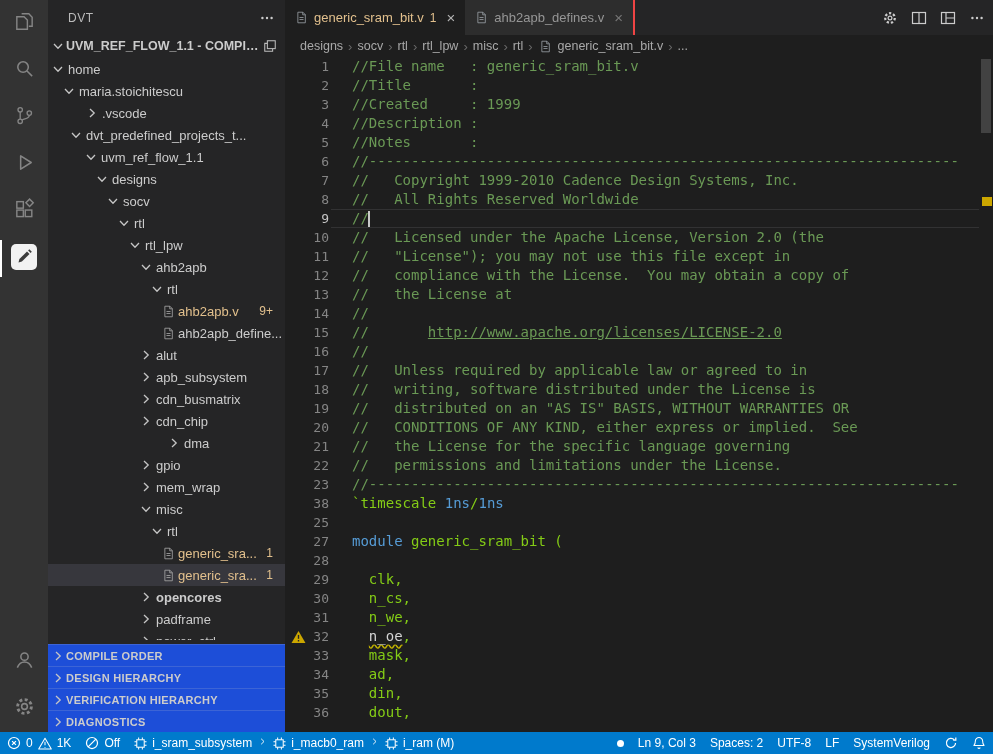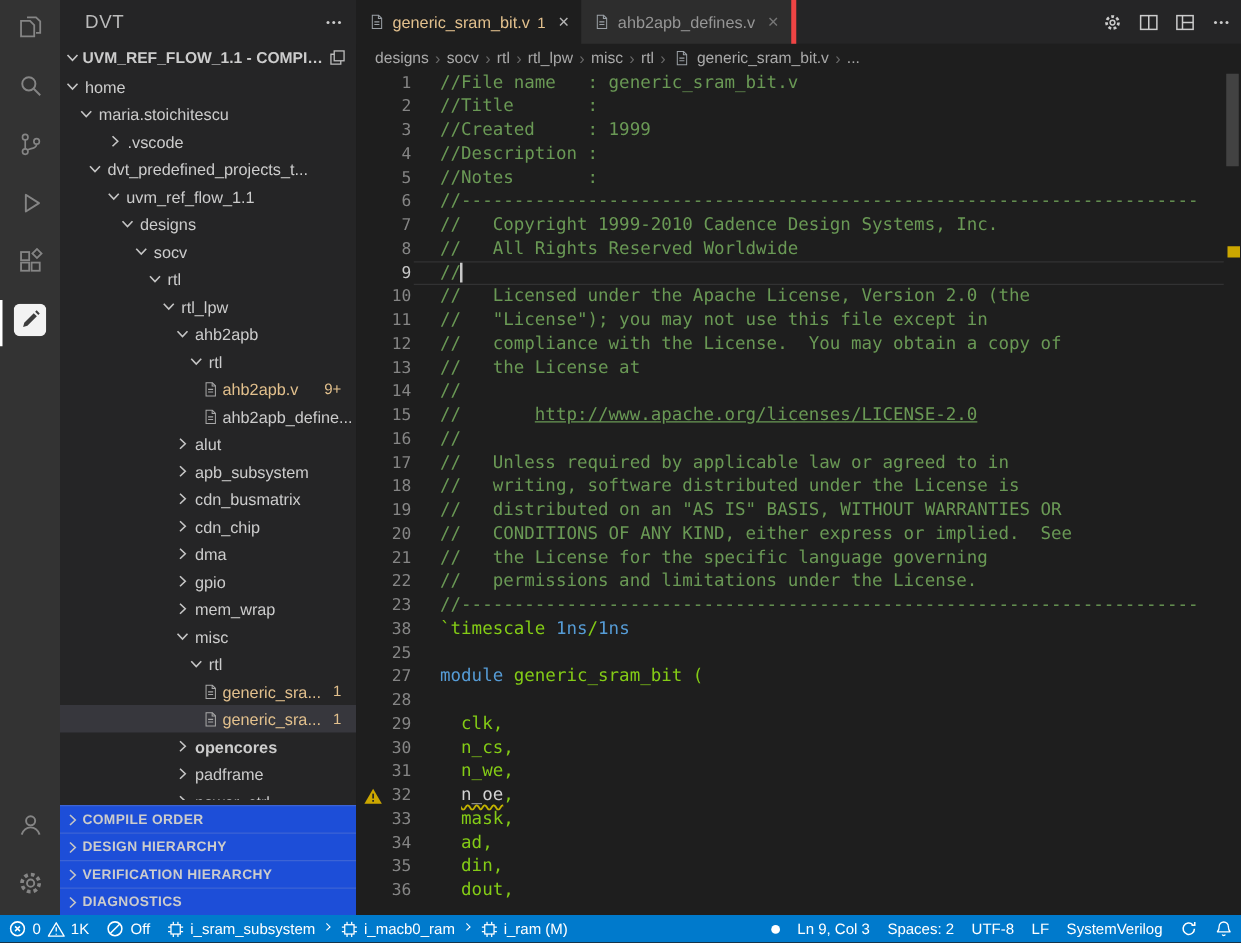--- a/index.html
+++ b/index.html
@@ -14,21 +14,21 @@
   .ab-bottom{margin-top:auto;}
   .ab-item{width:48px;height:47px;display:flex;align-items:center;justify-content:center;
     color:#858585;position:relative;cursor:pointer;}
   .ab-item.active{color:#ffffff;}
   .ab-item.active::before{content:"";position:absolute;left:0;top:5px;bottom:5px;width:2px;background:#ffffff;}
 
   
   .sidebar{position:absolute;left:48px;top:0;width:237px;height:732px;background:#252526;
     color:#cccccc;overflow:hidden;font-size:13px;}
   .sidebar-header{height:35px;display:flex;align-items:center;padding:0 10px 0 20px;
-    font-size:15px;letter-spacing:.5px;color:#bbbbbb;justify-content:center;}
+    font-size:12px;letter-spacing:.5px;color:#bbbbbb;justify-content:center;}
   .sidebar-header .more{margin-left:auto;color:#cccccc;cursor:pointer;display:flex;}
   .project-row{height:22px;display:flex;align-items:center;font-weight:bold;font-size:12.5px;
     padding:0 8px 0 2px;cursor:pointer;white-space:nowrap;overflow:hidden;}
   .project-row .plabel{overflow:hidden;text-overflow:ellipsis;}
   .project-row .picon{margin-left:auto;color:#bdbdbd;display:flex;flex:none;}
   .twisty{width:16px;height:16px;flex:none;display:flex;align-items:center;justify-content:center;color:#c5c5c5;}
   .twisty.expanded{transform:rotate(90deg);}
   .tree{position:absolute;top:58px;left:0;right:0;bottom:92px;overflow:hidden;}
   .tree-row{height:22px;display:flex;align-items:center;cursor:pointer;white-space:nowrap;overflow:hidden;}
   .tree-row.selected{background:#37373d;}
@@ -39,21 +39,21 @@
   .sections{position:absolute;left:0;right:0;bottom:0;background:#1d4ed8;}
   .section{height:22px;display:flex;align-items:center;border-top:1px solid rgba(204,204,204,.18);
     font-size:11px;font-weight:bold;letter-spacing:.3px;color:#cccccc;padding-left:2px;cursor:pointer;}
 
   
   .editor{position:absolute;left:285px;top:0;right:0;height:732px;background:#1e1e1e;}
   .tabbar{height:35px;background:#252526;display:flex;position:relative;}
   .tabs{display:flex;}
   .tab{height:35px;display:flex;align-items:center;padding:0 10px;font-size:13px;gap:6px;cursor:pointer;}
   .tab.active{background:#1e1e1e;}
-  .tab.inactive{background:#2d2d2d;border-right:4px solid #ef4444;}
+  .tab.inactive{background:#2d2d2d;border-right:2px solid #ef4444;}
   .tab .tlabel{color:#969696;}
   .tab .tlabel.modified{color:#e2c08d;}
   .tab .tbadge{color:#e2c08d;font-size:12px;}
   .tab .tclose{color:#b5b5b5;font-size:15px;line-height:1;margin-left:4px;}
   .tab.inactive .tclose{color:#777777;}
   .tab .ticon{color:#9aa0a6;display:flex;}
   .editor-actions{position:absolute;right:8px;top:0;height:35px;display:flex;align-items:center;
     gap:13px;color:#cccccc;}
   .editor-actions .action{display:flex;cursor:pointer;}
   .breadcrumbs{height:22px;display:flex;align-items:center;font-size:12.5px;color:#a9a9a9;
@@ -319,21 +319,21 @@
           <span class="label">cdn_busmatrix</span>
         </div>
         <div class="tree-row" style="padding-left: 90px;">
           <span class="twisty">
             <svg width="16" height="16" viewBox="0 0 16 16" fill="none" stroke="currentColor" stroke-width="1.3">
               <path d="M6 4l4.2 4L6 12"></path>
             </svg>
           </span>
           <span class="label">cdn_chip</span>
         </div>
-        <div class="tree-row" style="padding-left: 90px;">
+        <div class="tree-row" style="padding-left: 118px;">
           <span class="twisty">
             <svg width="16" height="16" viewBox="0 0 16 16" fill="none" stroke="currentColor" stroke-width="1.3">
               <path d="M6 4l4.2 4L6 12"></path>
             </svg>
           </span>
           <span class="label">dma</span>
         </div>
         <div class="tree-row" style="padding-left: 90px;">
           <span class="twisty">
             <svg width="16" height="16" viewBox="0 0 16 16" fill="none" stroke="currentColor" stroke-width="1.3">

